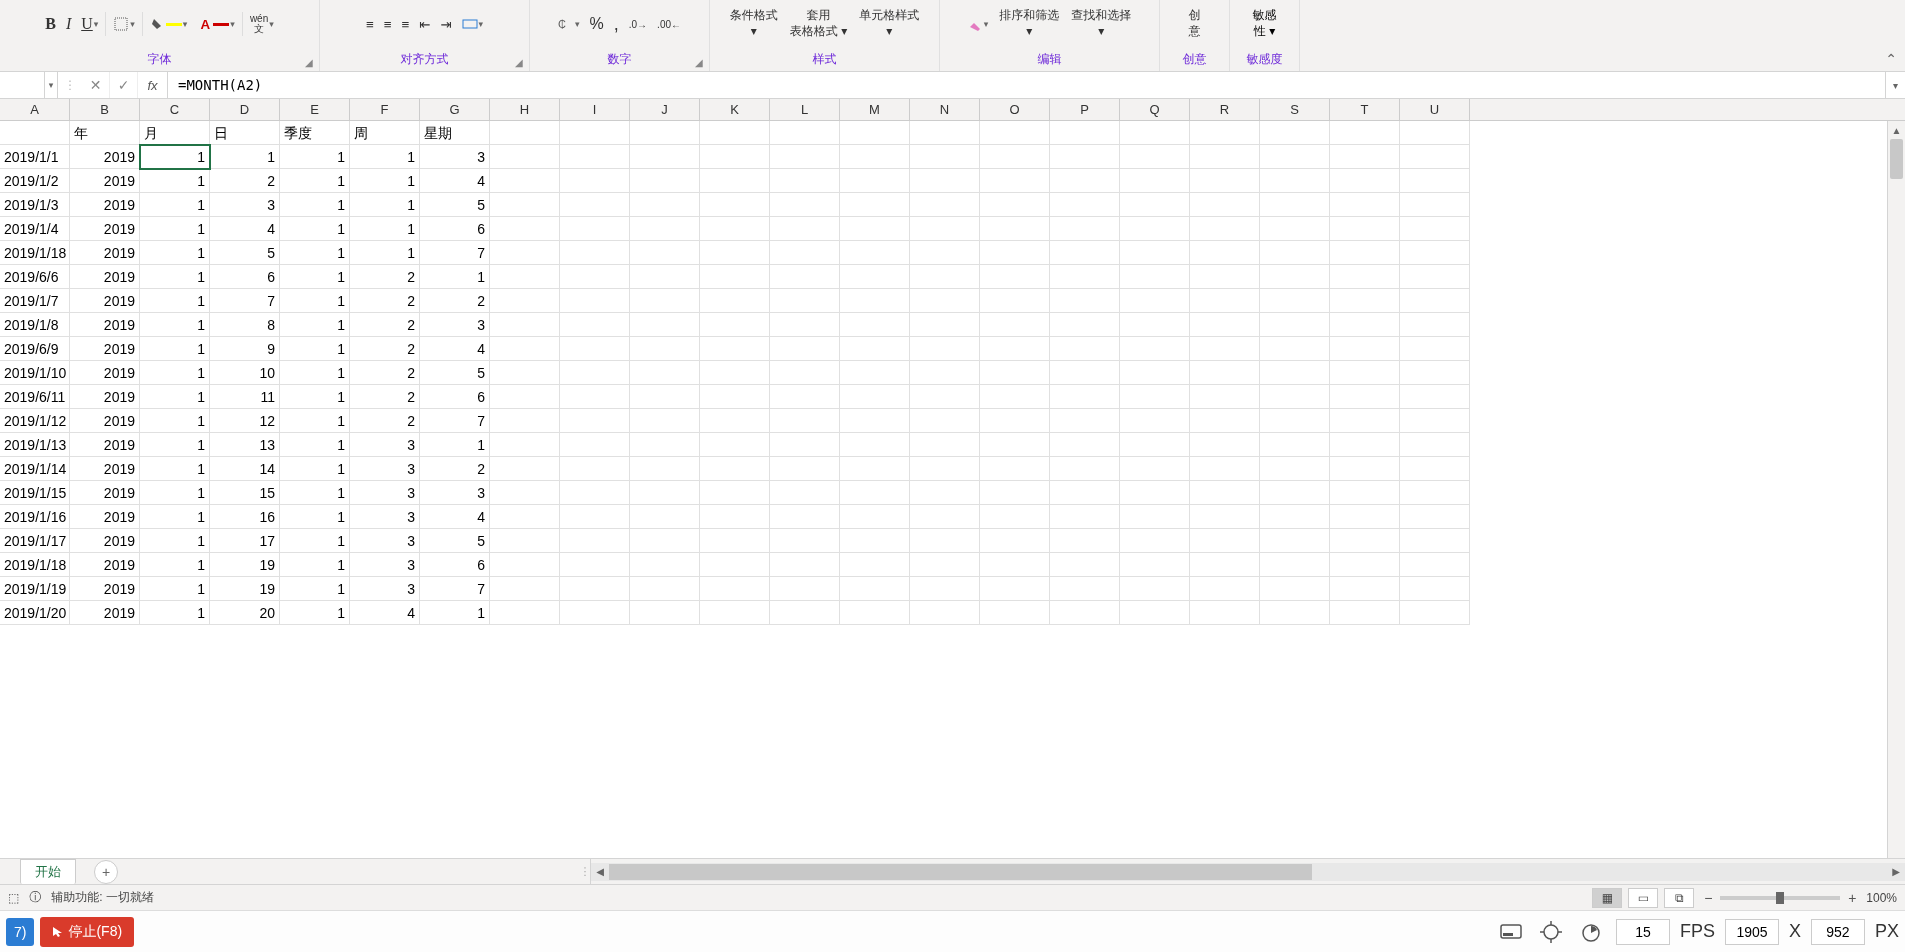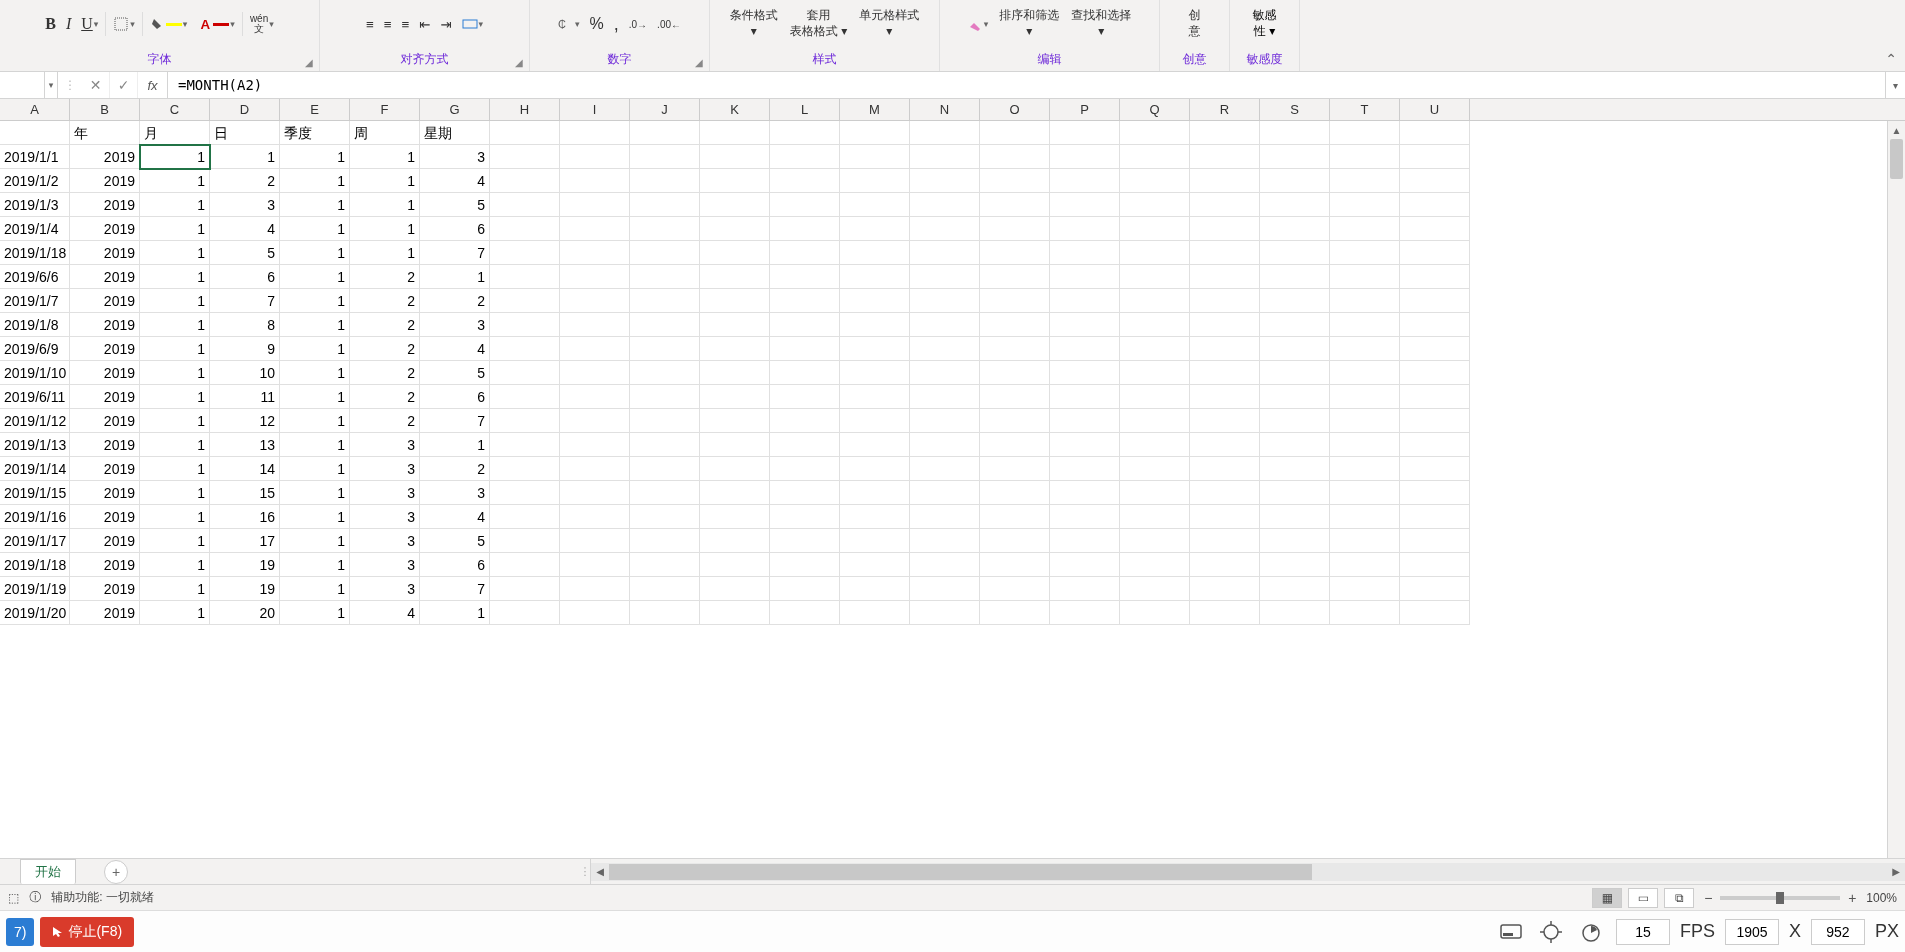--- a/index.html
+++ b/index.html
@@ -41,21 +41,21 @@
 .cell { border-right: 1px solid #e0e0e0; border-bottom: 1px solid #e0e0e0; font-size: 14px; line-height: 24px; padding: 0 4px; overflow: hidden; white-space: nowrap; flex-shrink: 0; }
 .cell.header-cell { text-align: left; }
 .cell.num { text-align: right; }
 .cell.active { outline: 2px solid #217346; outline-offset: -1px; background: #fff; z-index: 2; position: relative; }
 .vscroll { position: absolute; right: 0; top: 0; bottom: 0; width: 18px; background: #f3f2f1; border-left: 1px solid #d4d4d4; }
 .vscroll-thumb { position: absolute; left: 2px; right: 2px; background: #c8c8c8; border-radius: 2px; }
 .vscroll-btn { position:absolute; left:0; right:0; height:18px; display:flex; align-items:center; justify-content:center; font-size:10px; color:#666; cursor:pointer; }
 
 
 .sheet-row { position: absolute; left: 0; right: 0; bottom: 68px; height: 26px; display: flex; background: #f3f2f1; border-top: 1px solid #d4d4d4; }
-.sheet-tabs { display: flex; align-items: end; padding-left: 20px; gap: 16px; flex: 0 0 580px; }
+.sheet-tabs { display: flex; align-items: end; padding-left: 20px; gap: 6px; flex: 0 0 580px; }
 .sheet-tab { padding: 3px 14px; font-size: 13px; background: #fff; border: 1px solid #ccc; border-bottom: none; color: #217346; cursor: pointer; border-radius: 0 0 2px 2px; }
 .sheet-add { width: 24px; height: 24px; border: 1px solid #ccc; border-radius: 50%; display: flex; align-items: center; justify-content: center; margin-left: 12px; color: #666; cursor: pointer; font-size: 14px; background:#fff; }
 .hscroll-sep { width:10px; display:flex; align-items:center; justify-content:center; color:#aaa; font-size:11px; }
 .hscroll { flex: 1; display:flex; align-items:center; background:#f3f2f1; border-left:1px solid #d4d4d4; position:relative; }
 .hscroll-btn { width:18px; height:18px; display:flex; align-items:center; justify-content:center; font-size:10px; color:#666; cursor:pointer; background:#e8e8e8; }
 .hscroll-track { flex:1; height:18px; background:#e8e8e8; position:relative; }
 .hscroll-thumb { position:absolute; top:1px; bottom:1px; left:0; width:55%; background:#c8c8c8; }
 
 
 .status-bar { position: absolute; left: 0; right: 0; bottom: 42px; height: 26px; background: #f3f2f1; border-top: 1px solid #d4d4d4; display: flex; align-items: center; padding: 0 8px; font-size: 12px; color: #444; gap: 10px; }

